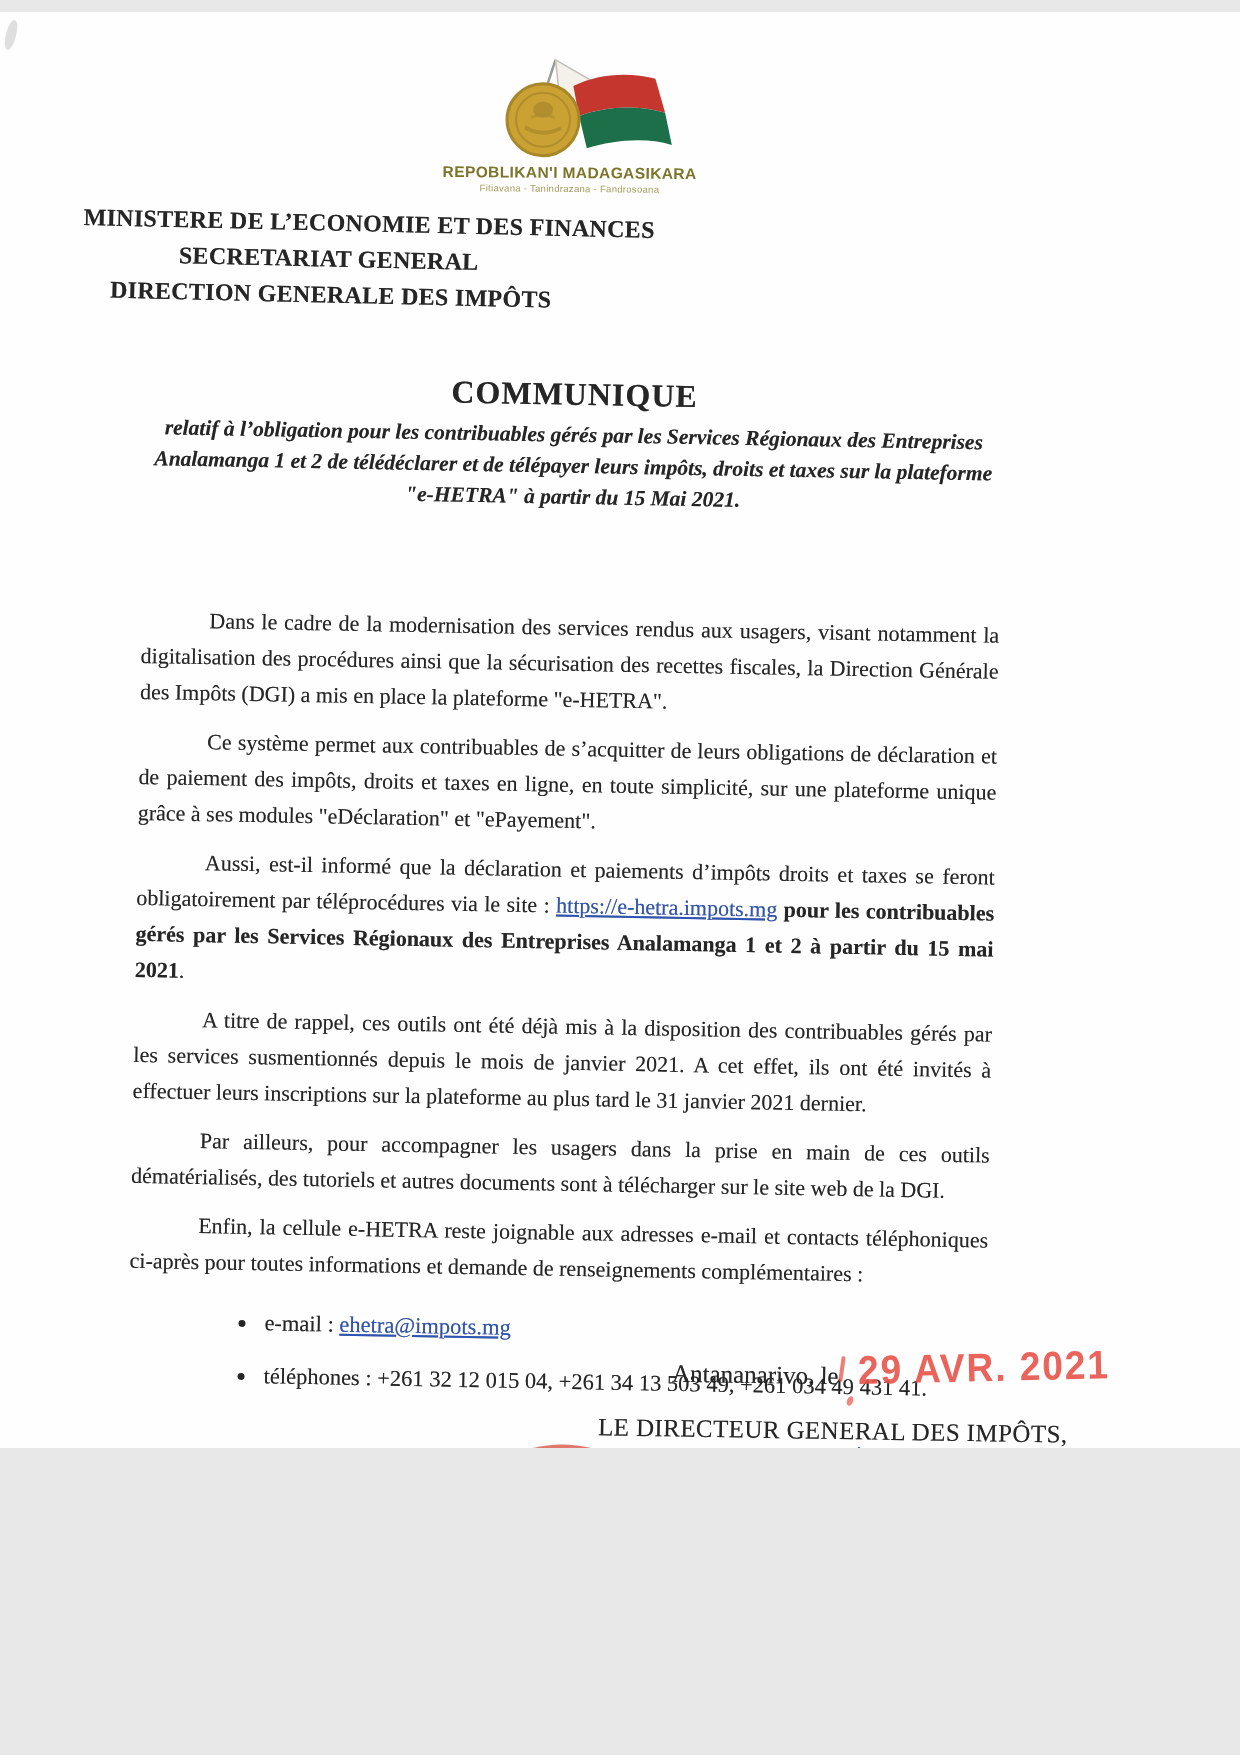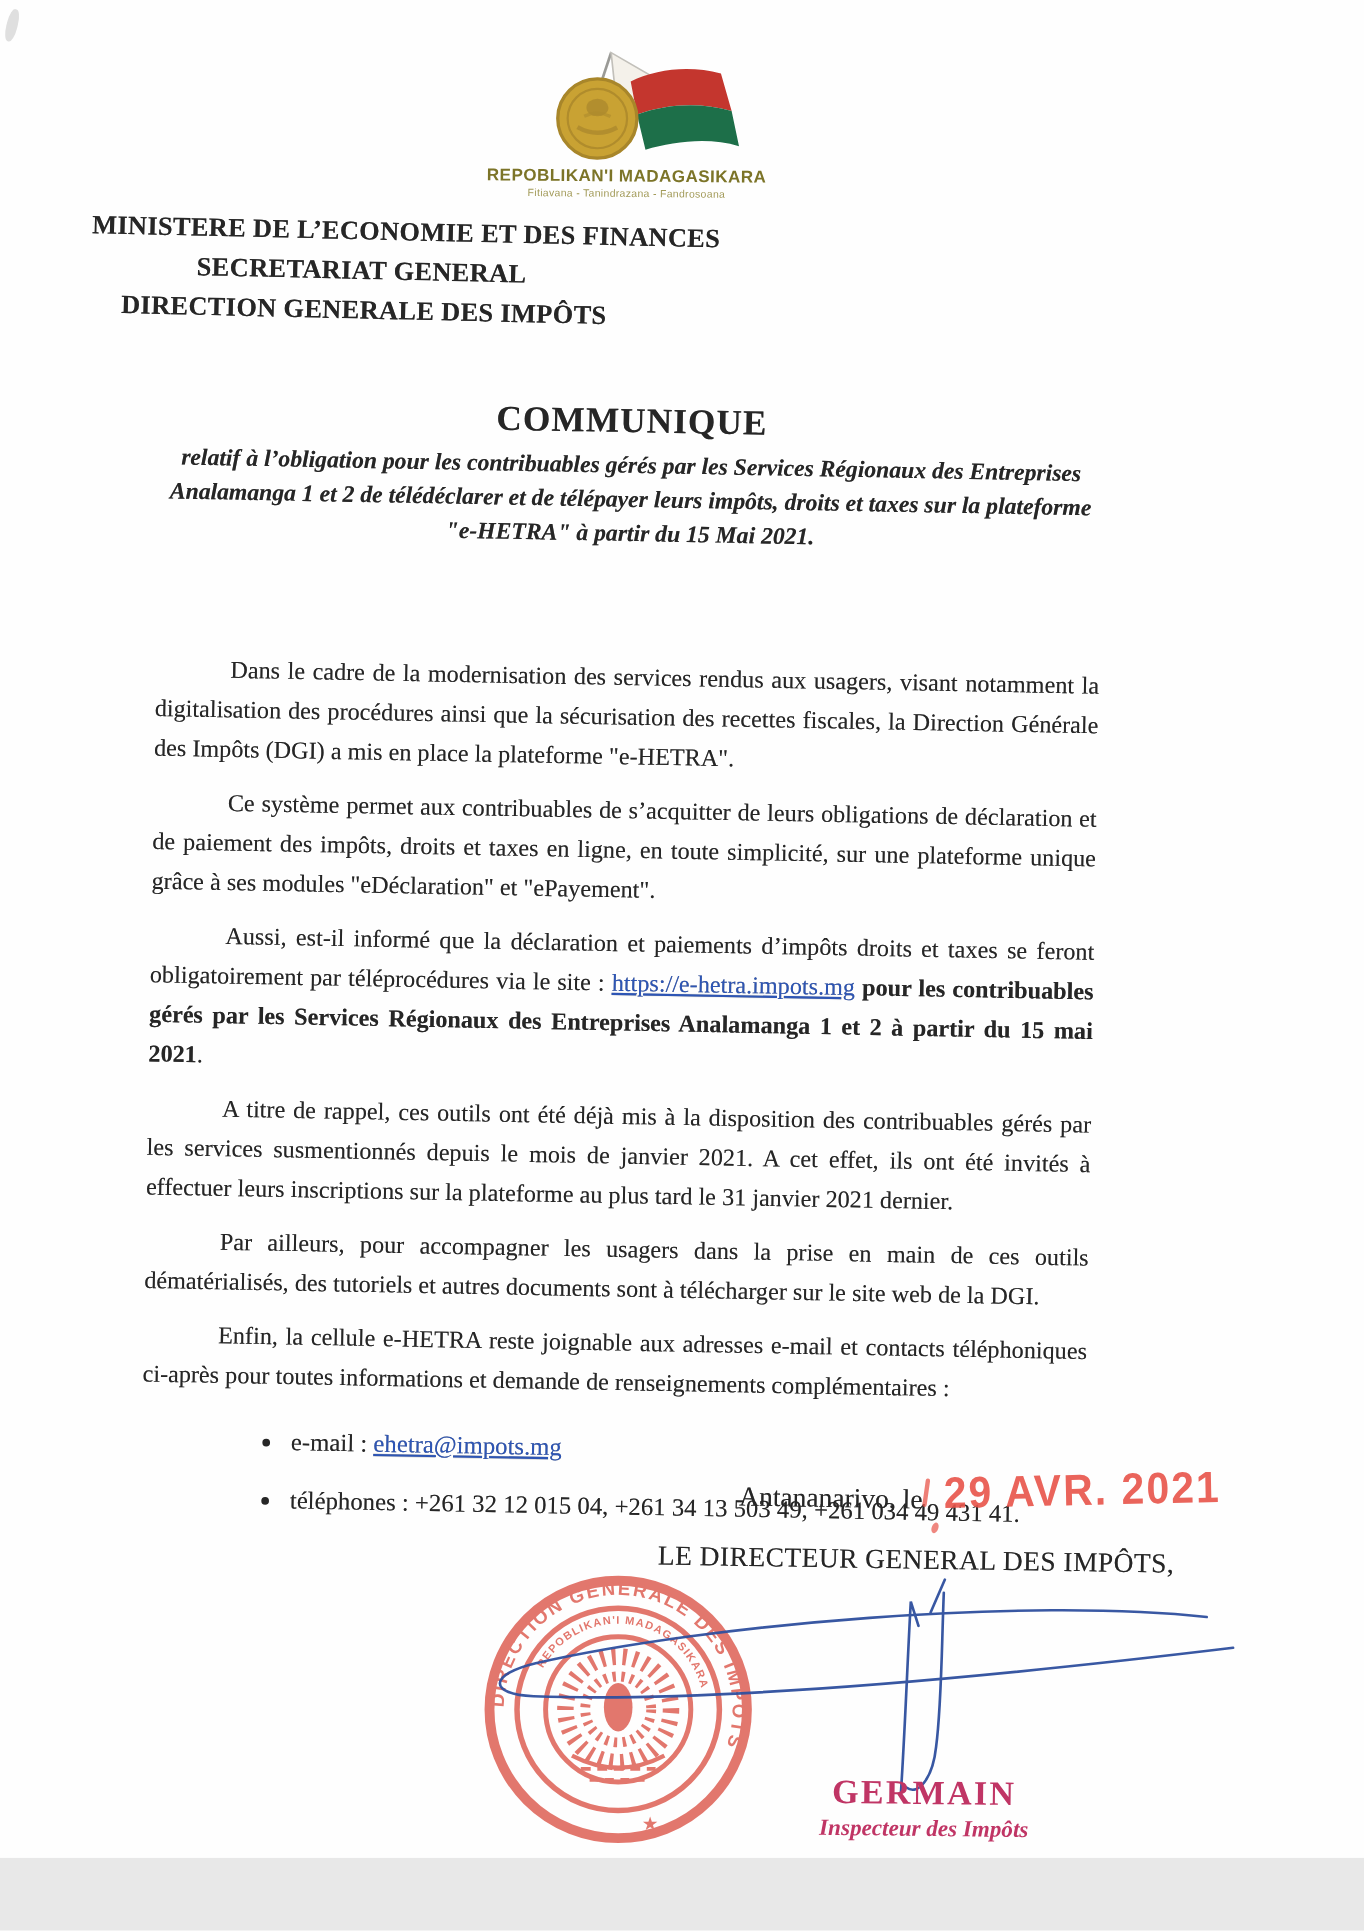--- a/index.html
+++ b/index.html
@@ -1,19 +1,19 @@
 <!DOCTYPE html>
 <html><head>
 <meta charset="utf-8">
 <style>
   html,body{margin:0;padding:0;background:#e8e8e8;}
   .page{
     position:relative;
-    width:1240px;height:1689px;
-    margin:0 auto;
+    width:1240px;height:1436px;
+    margin:12px auto;
     background:#fefefe;
     overflow:hidden;
     font-family:"Liberation Serif","DejaVu Serif",serif;
     color:#262626;
   }
   
   .artifact-topleft{
     position:absolute;left:6px;top:8px;width:10px;height:30px;
     background:#c4c4c4;border-radius:45%;opacity:.55;transform:rotate(14deg);
   }

